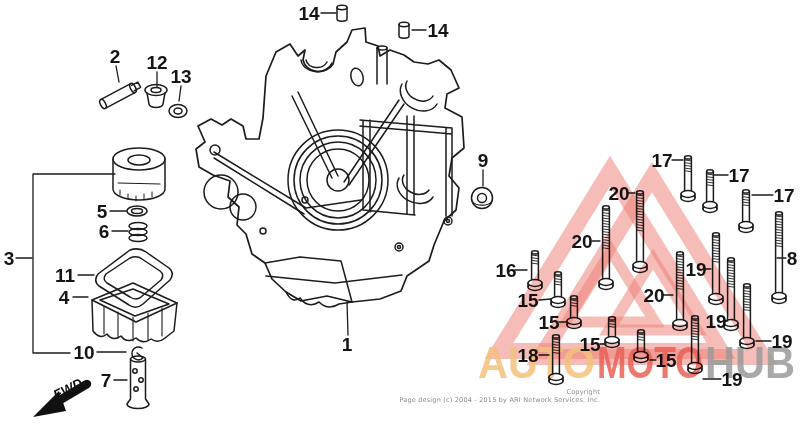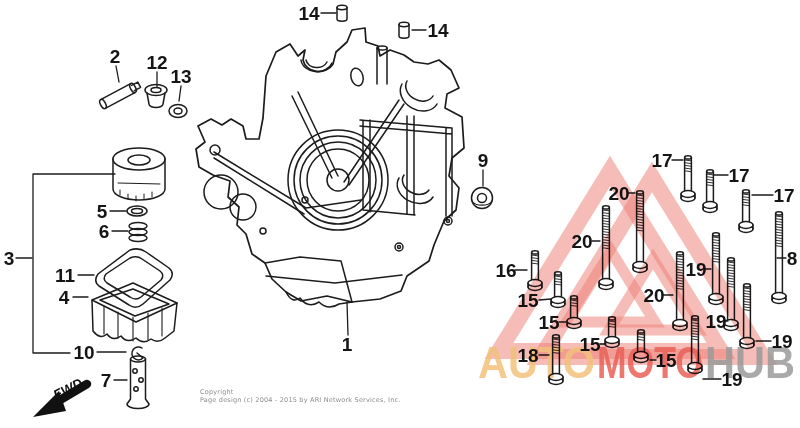--- a/index.html
+++ b/index.html
@@ -6,21 +6,21 @@
   .stage{
     position:relative;width:800px;height:428px;background:#ffffff;overflow:hidden;
     font-family:"Liberation Sans", sans-serif;
   }
   svg text.callout{
     font-family:"Liberation Sans", sans-serif;
     font-weight:bold;font-size:19px;fill:#151515;
   }
   .copyright{
     position:absolute;left:200px;top:388px;width:400px;
-    text-align:left;color:#8c8c8c;font-size:6.5px;line-height:8px;
+    text-align:right;color:#8c8c8c;font-size:6.5px;line-height:8px;
     font-family:"DejaVu Sans", sans-serif;letter-spacing:.2px;
   }
   .wm-txt{font-weight:bold;font-size:44px;font-family:"Liberation Sans", sans-serif;}
 </style>
 </head>
 <body>
 
 <div class="stage">
   <svg id="art" width="800" height="428" viewBox="0 0 800 428" fill="none" stroke="#1c1c1c" stroke-width="1.5" stroke-linecap="round" stroke-linejoin="round">
 

